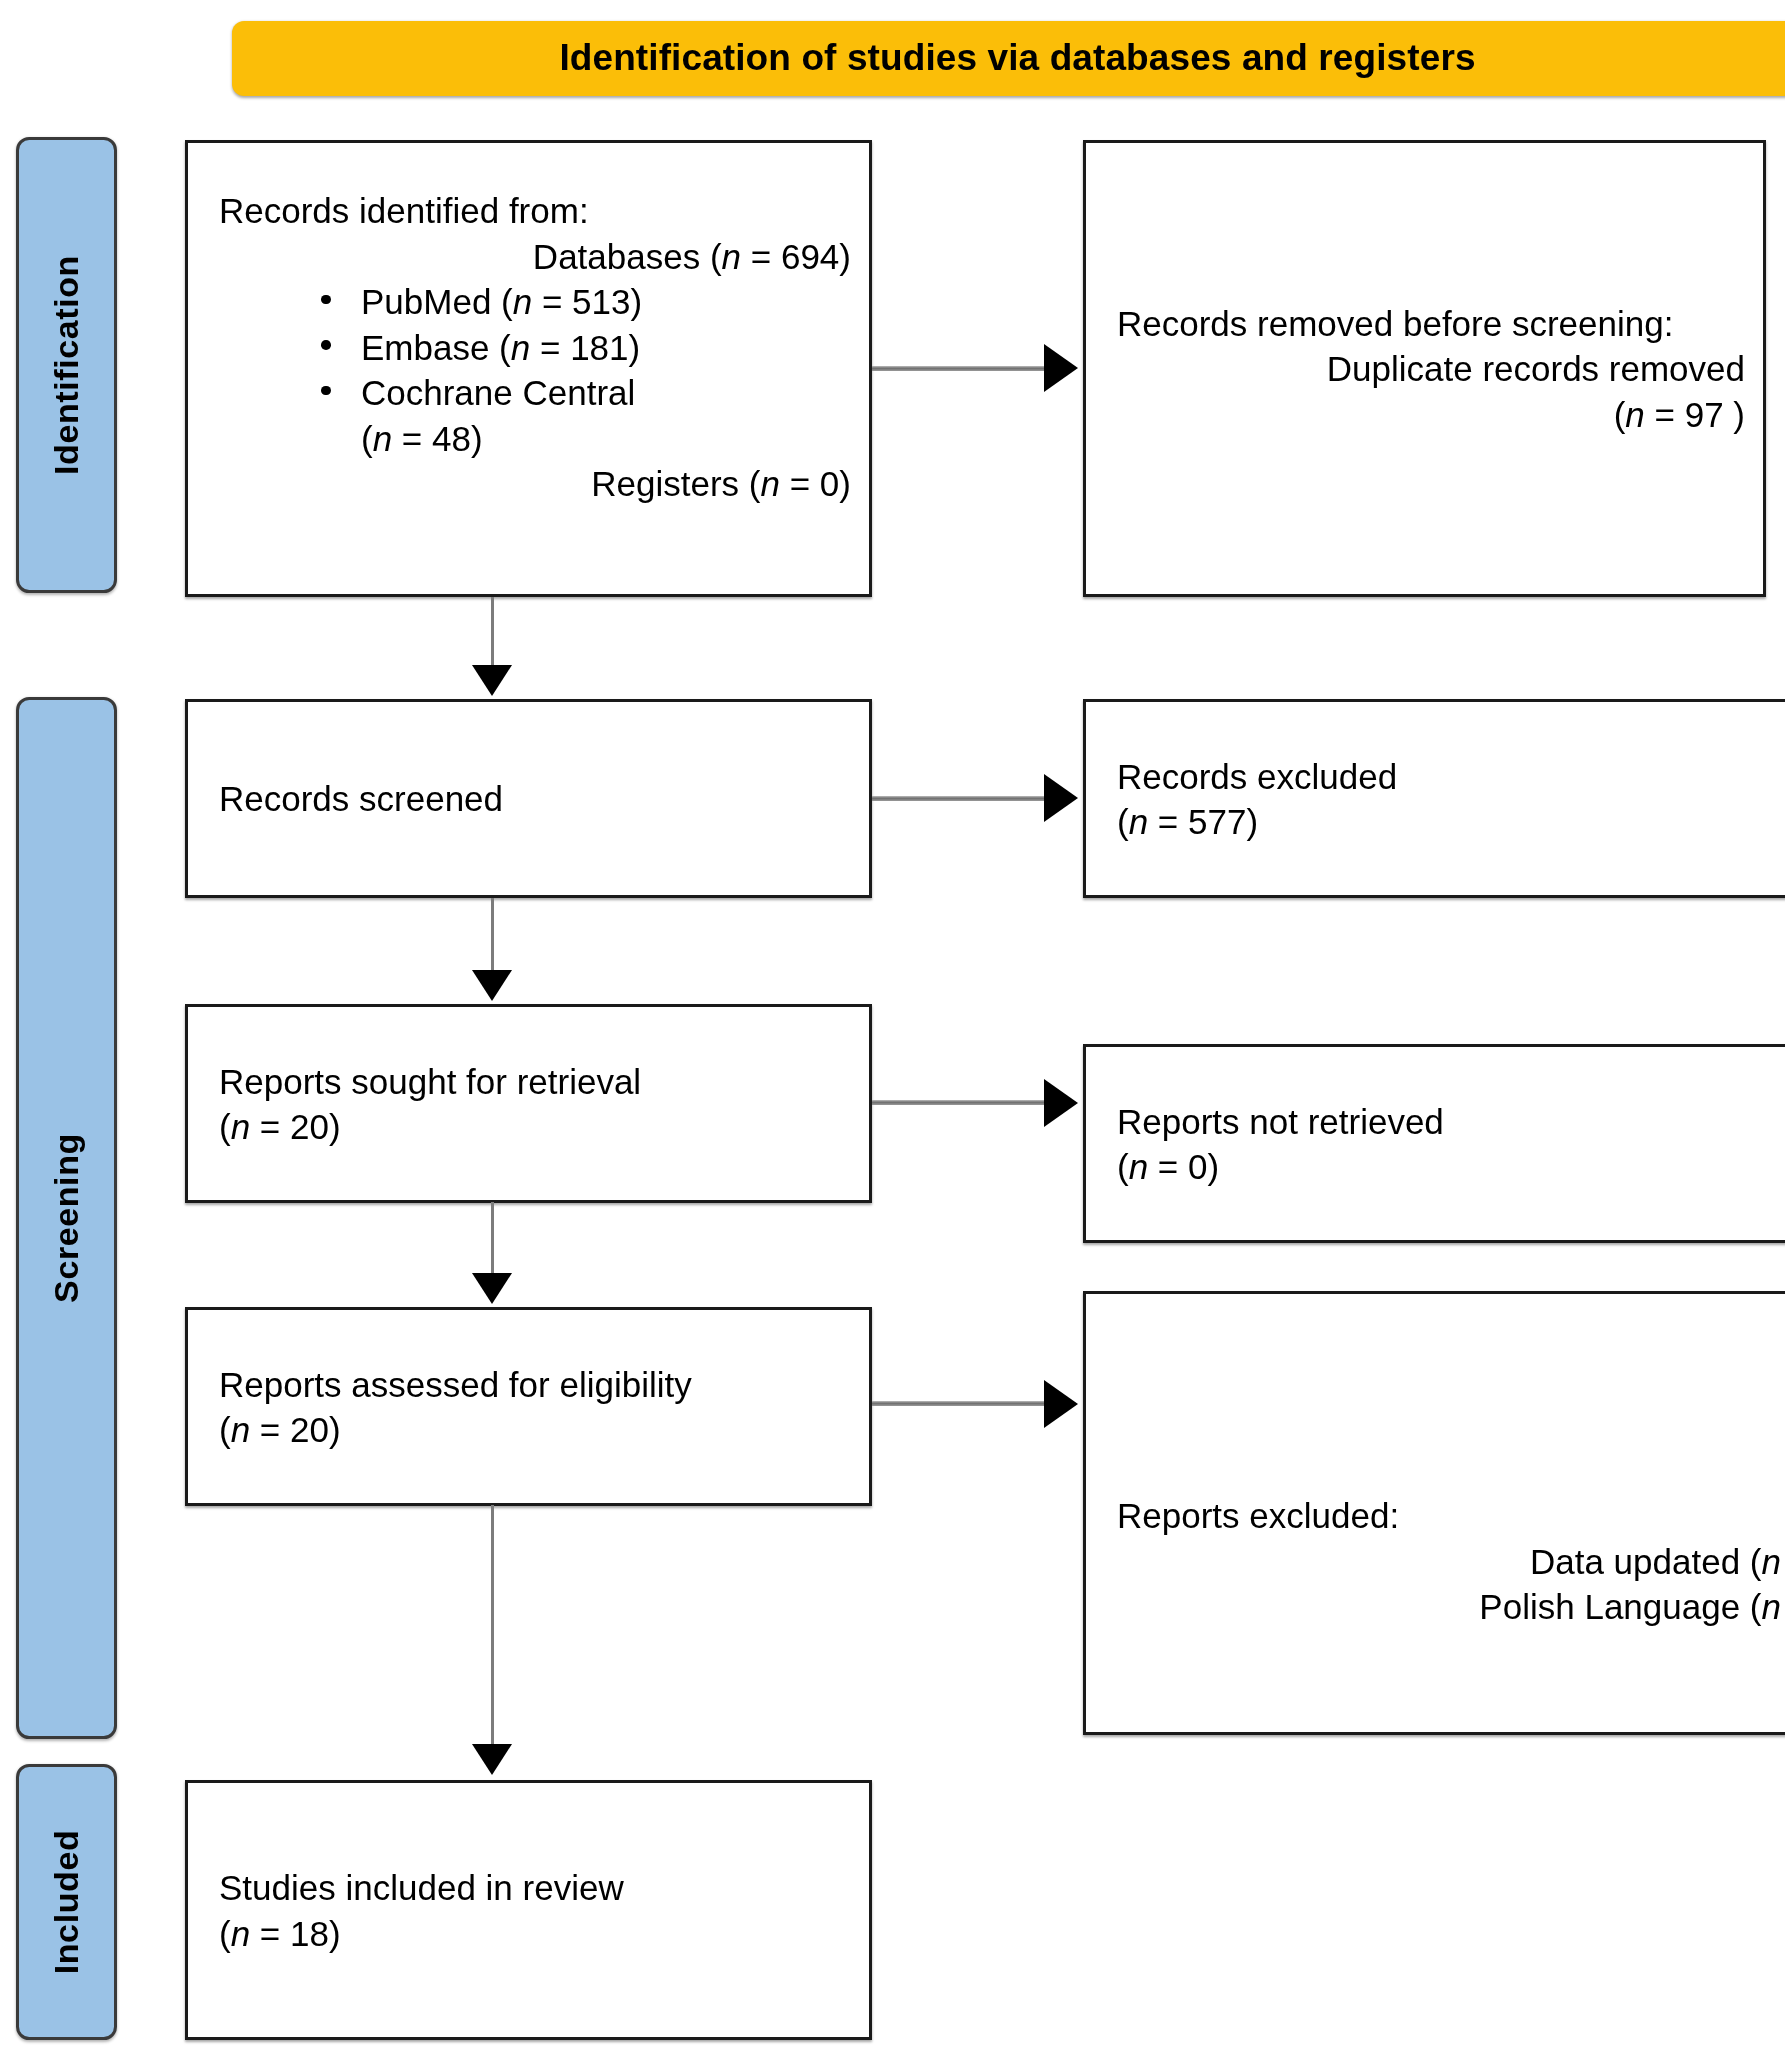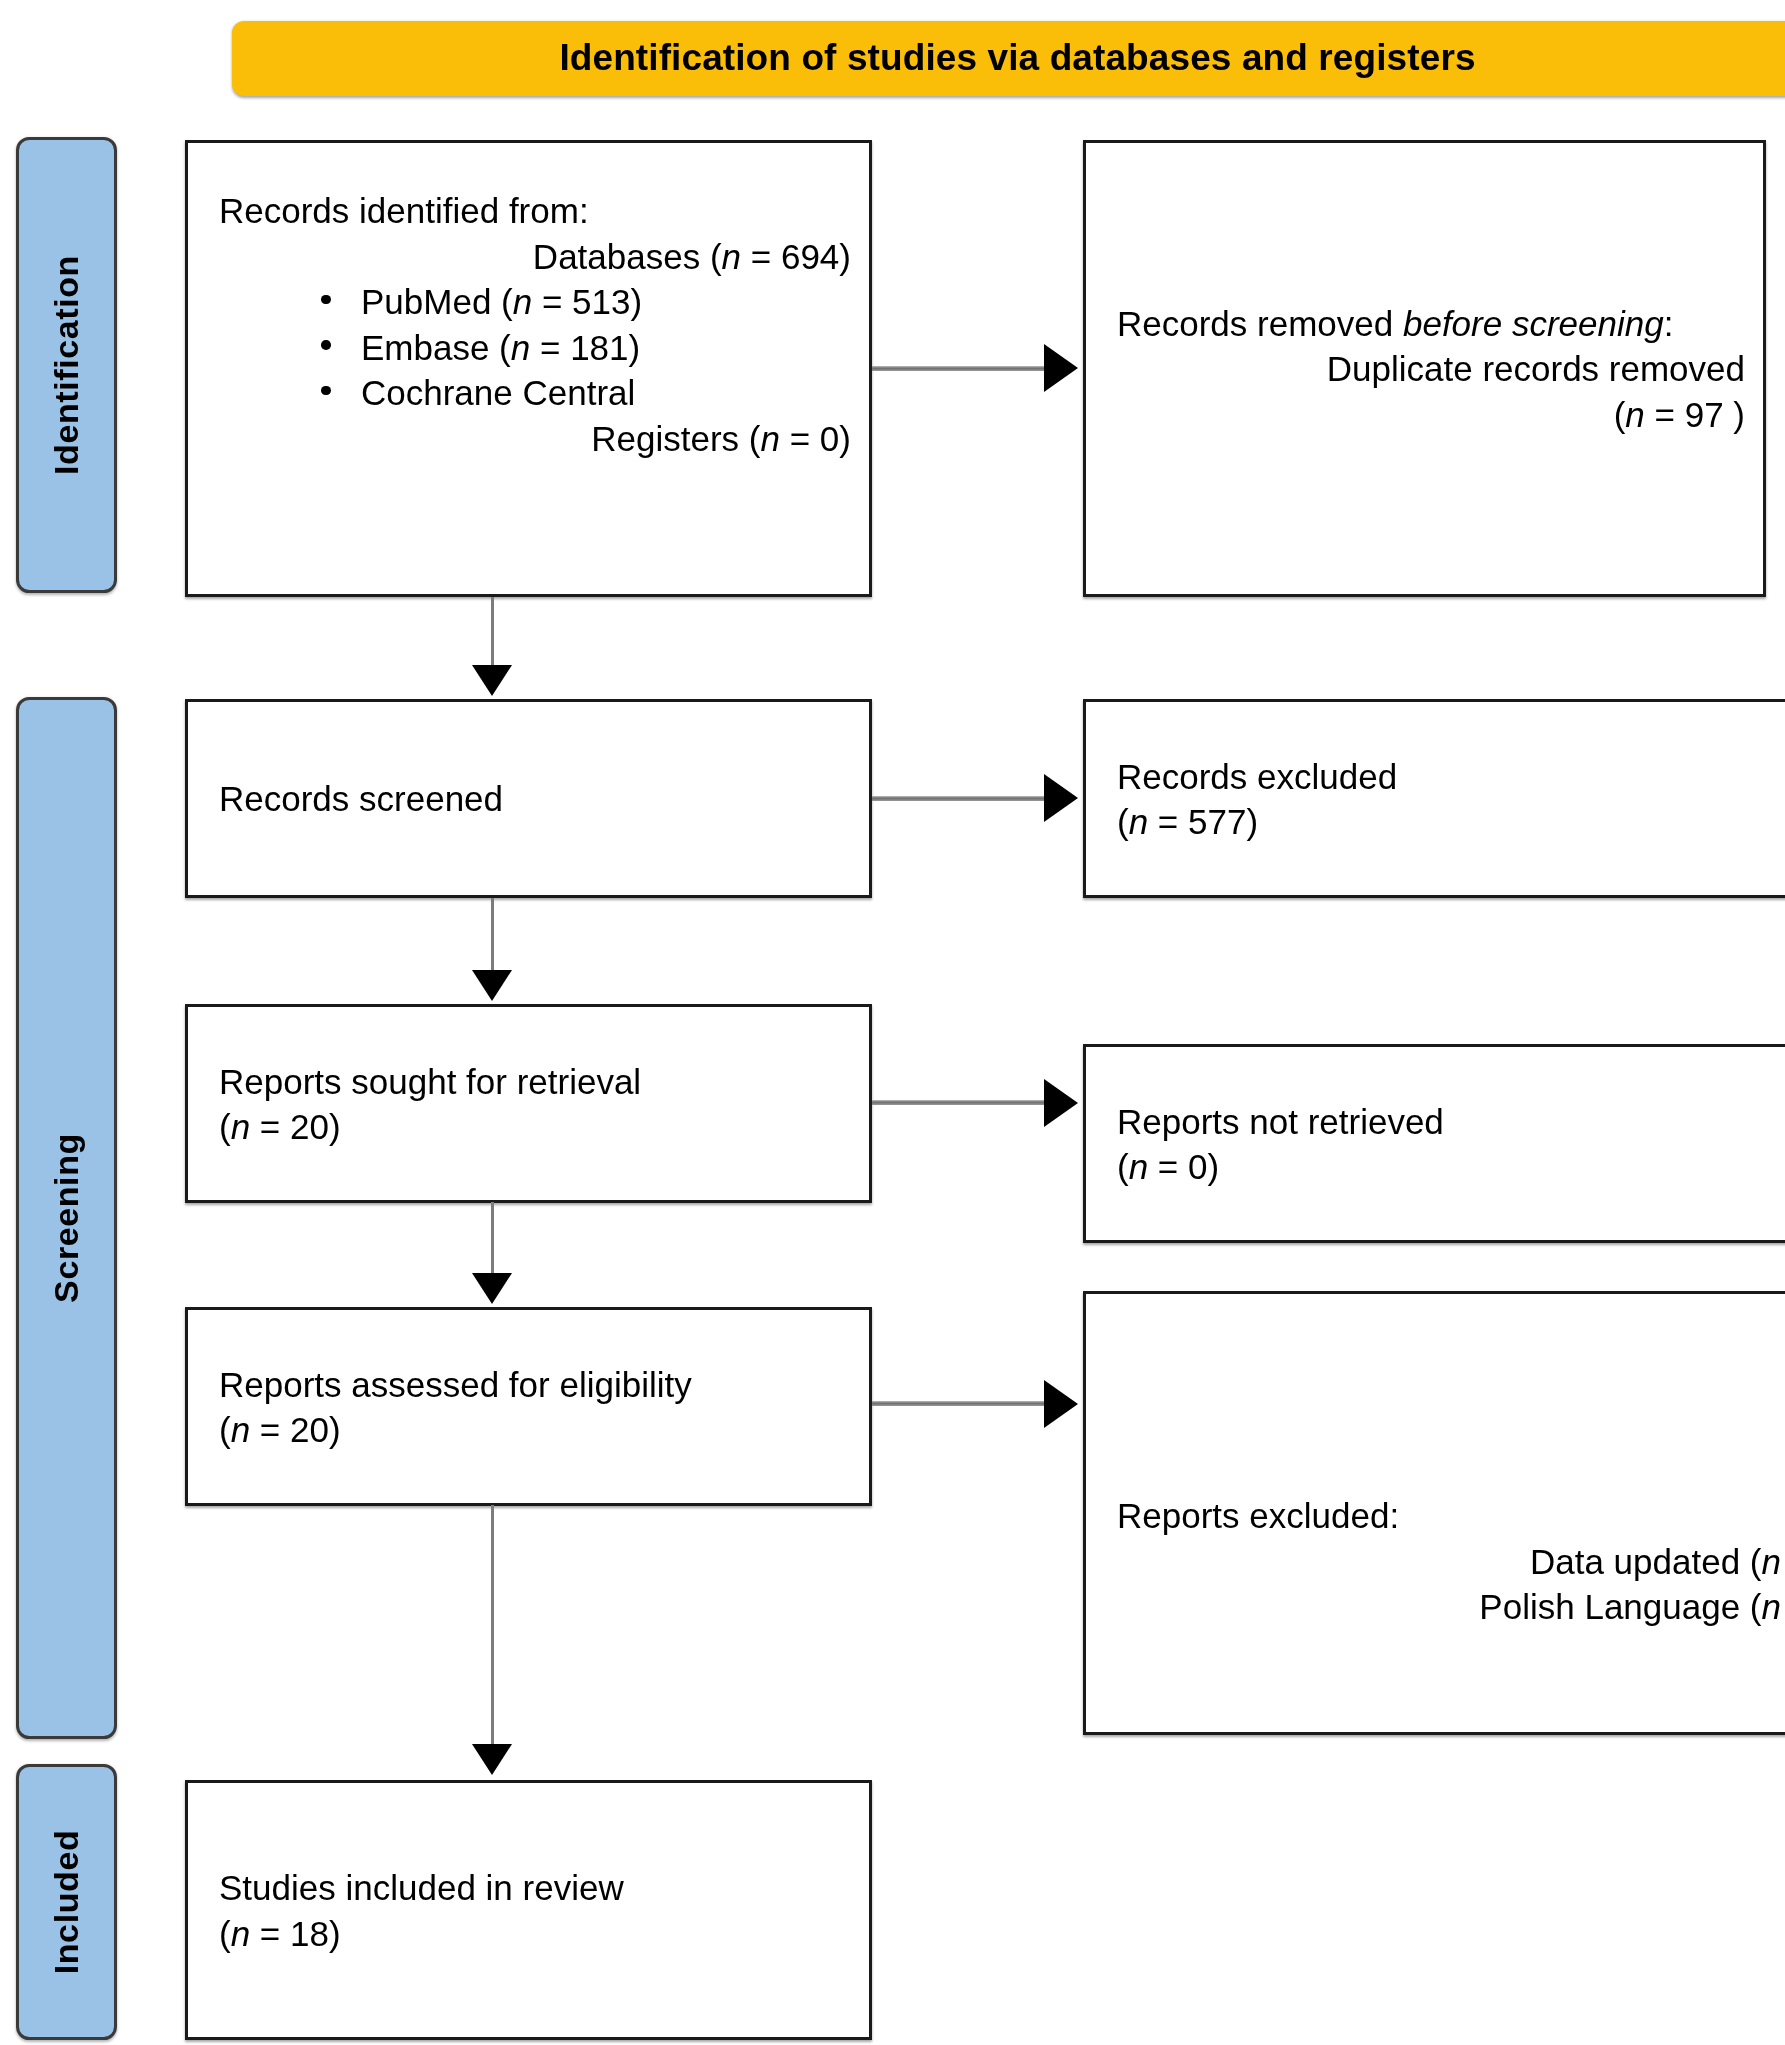--- a/index.html
+++ b/index.html
@@ -80,21 +80,21 @@
     right: 18px;
     font-size: 35px;
     line-height: 1.30;
     color: #000000;
   }
   .fbox-inner.vcenter-top    { top: 45px; }
   .fbox-inner.vcenter-mid    { top: 50%; transform: translateY(-50%); }
 
   .txt-line { white-space: normal; }
   .indent-1 { padding-left: 37px; text-align: right; }
-  .ital { font-style: italic; }
+  .ital { }
 
   ul.bullets {
     margin: 0;
     padding: 0 0 0 142px;
     list-style: none;
   }
   ul.bullets li {
     position: relative;
     margin: 0;
     padding: 0;
@@ -167,20 +167,21 @@
   </div>
 
   <div class="fbox" id="box-identified">
     <div class="fbox-inner vcenter-top">
       <div class="txt-line">Records identified from:</div>
       <div class="txt-line indent-1">Databases (<i>n</i> = 694)</div>
       <ul class="bullets">
         <li><span class="dot"></span><span>PubMed (<i>n</i> = 513)</span></li>
         <li><span class="dot"></span><span>Embase (<i>n</i> = 181)</span></li>
         <li><span class="dot"></span><span>Cochrane Central</span></li>
+        <li><span>(<i>n</i> = 48)</span></li>
       </ul>
       <div class="txt-line indent-1">Registers (<i>n</i> = 0)</div>
     </div>
   </div>
 
   <div class="fbox" id="box-removed">
     <div class="fbox-inner vcenter-mid">
       <div class="txt-line"><span>Records removed </span><span class="ital">before screening</span><span>:</span></div>
       <div class="txt-line indent-1">Duplicate records removed</div>
       <div class="txt-line indent-1">(<i>n</i> = 97 )</div>

